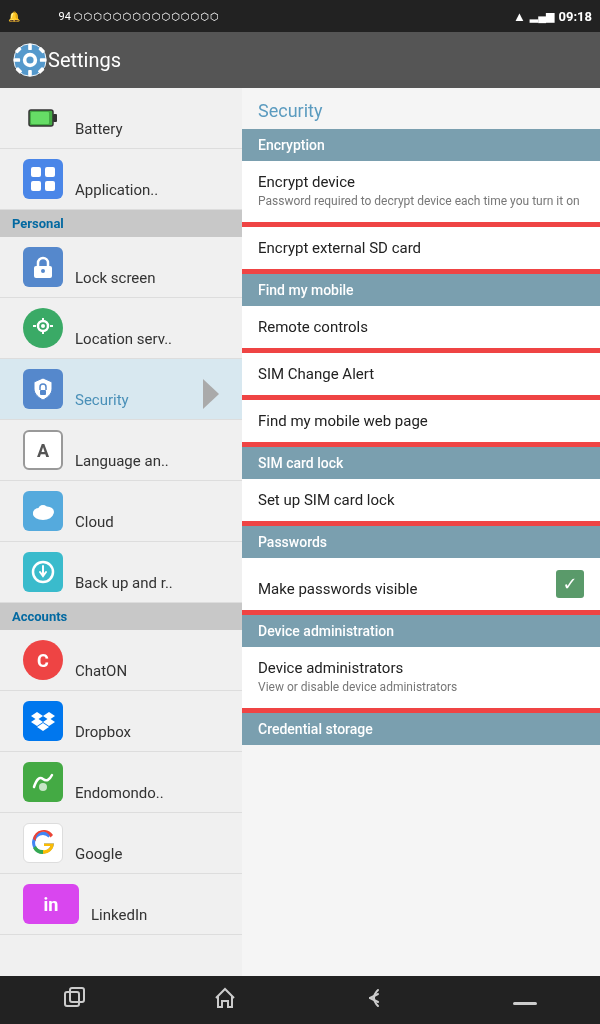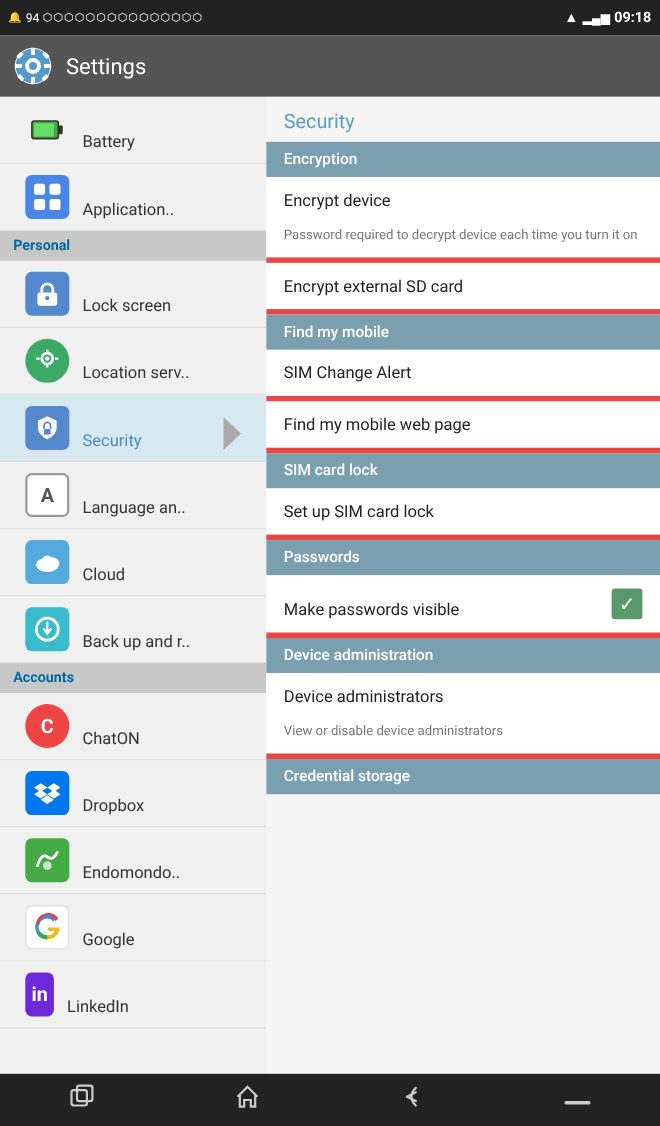--- a/index.html
+++ b/index.html
@@ -37,21 +37,21 @@
     }
 
     
     .app-bar {
       width: 600px;
       height: 56px;
       background: #555;
       display: flex;
       align-items: center;
       padding: 0 12px;
-      gap: 12px;
+      gap: 0;
     }
     .app-bar-title {
       color: #fff;
       font-size: 20px;
       font-weight: 400;
     }
 
     
     .main-layout {
       display: flex;
@@ -123,21 +123,21 @@
       padding: 12px 16px;
       cursor: pointer;
     }
     .list-item-title {
       font-size: 15px;
       color: #222;
     }
     .list-item-subtitle {
       font-size: 12px;
       color: #777;
-      margin-top: 14px;
+      margin-top: 2px;
       line-height: 1.4;
     }
     .list-item-row {
       display: flex;
       align-items: flex-end;
       justify-content: space-between;
     }
     .checkbox-checked {
       width: 28px;
       height: 28px;
@@ -183,21 +183,21 @@
     .icon-lock { background: #5588cc; border-radius: 6px; }
     .icon-security { background: #5588cc; border-radius: 6px; }
     .icon-language { background: #fff; border-radius: 4px; border: 2px solid #888; }
   </style>
 </head>
 <body>
 
 <div class="status-bar">
   <div class="status-bar-left">
     <span style="font-size:10px;">🔔</span>
-    <span style="font-size:11px;">94</span>
+    <span style="font-size:11px;margin-left:35px;">94</span>
     <span style="font-size:10px; letter-spacing:1px;">⬡⬡⬡⬡⬡⬡⬡⬡⬡⬡⬡⬡⬡⬡⬡</span>
   </div>
   <div class="status-bar-right">
     <span style="font-size:13px;">▲</span>
     <span style="font-size:11px;">▂▄▆</span>
     <span style="font-size:13px; font-weight:bold;">09:18</span>
   </div>
 </div>
 
 <div class="app-bar">
@@ -356,21 +356,21 @@
           <path d="M23 13.5 H14 V16 H20.5 A8 8 0 1 1 13 5 A8 8 0 0 1 18.5 7.5 L21 5 A11 11 0 1 0 24 13.5 Z" fill="#4285F4"></path>
           <path d="M3 9 L6 11 A7 7 0 0 1 20.5 7.5 L23 5 A11 11 0 0 0 3 9 Z" fill="#EA4335"></path>
           <path d="M13 24 A11 11 0 0 1 3 18 L6 16 A7 7 0 0 0 13 20 Z" fill="#34A853"></path>
           <path d="M24 13.5 H14 V16 H20.5 A7 7 0 0 1 13 20 L13 24 A11 11 0 0 0 24 13.5 Z" fill="#FBBC05"></path>
         </svg>
       </div>
       <span class="sidebar-item-label">Google</span>
     </div>
 
     <div class="sidebar-item">
-      <div class="sidebar-item-icon" style="width:26px;height:40px;background:#6d28d9;border-radius:6px;display:flex;align-items:center;justify-content:center;">
+      <div class="sidebar-item-icon" style="width:56px;height:40px;background:#d946ef;border-radius:6px;display:flex;align-items:center;justify-content:center;">
         <span style="font-size:18px;color:#fff;font-weight:bold;">in</span>
       </div>
       <span class="sidebar-item-label">LinkedIn</span>
     </div>
 
   </div>
 
   <div class="content-panel">
     <div class="content-title">Security</div>
 
@@ -380,20 +380,23 @@
       <div class="list-item-title">Encrypt device</div>
       <div class="list-item-subtitle">Password required to decrypt device each time you turn it on</div>
     </div>
 
     <div class="list-item">
       <div class="list-item-title">Encrypt external SD card</div>
     </div>
 
     <div class="section-label">Find my mobile</div>
 
+    <div class="list-item">
+      <div class="list-item-title">Remote controls</div>
+    </div>
 
     <div class="list-item">
       <div class="list-item-title">SIM Change Alert</div>
     </div>
 
     <div class="list-item">
       <div class="list-item-title">Find my mobile web page</div>
     </div>
 
     <div class="section-label">SIM card lock</div>

